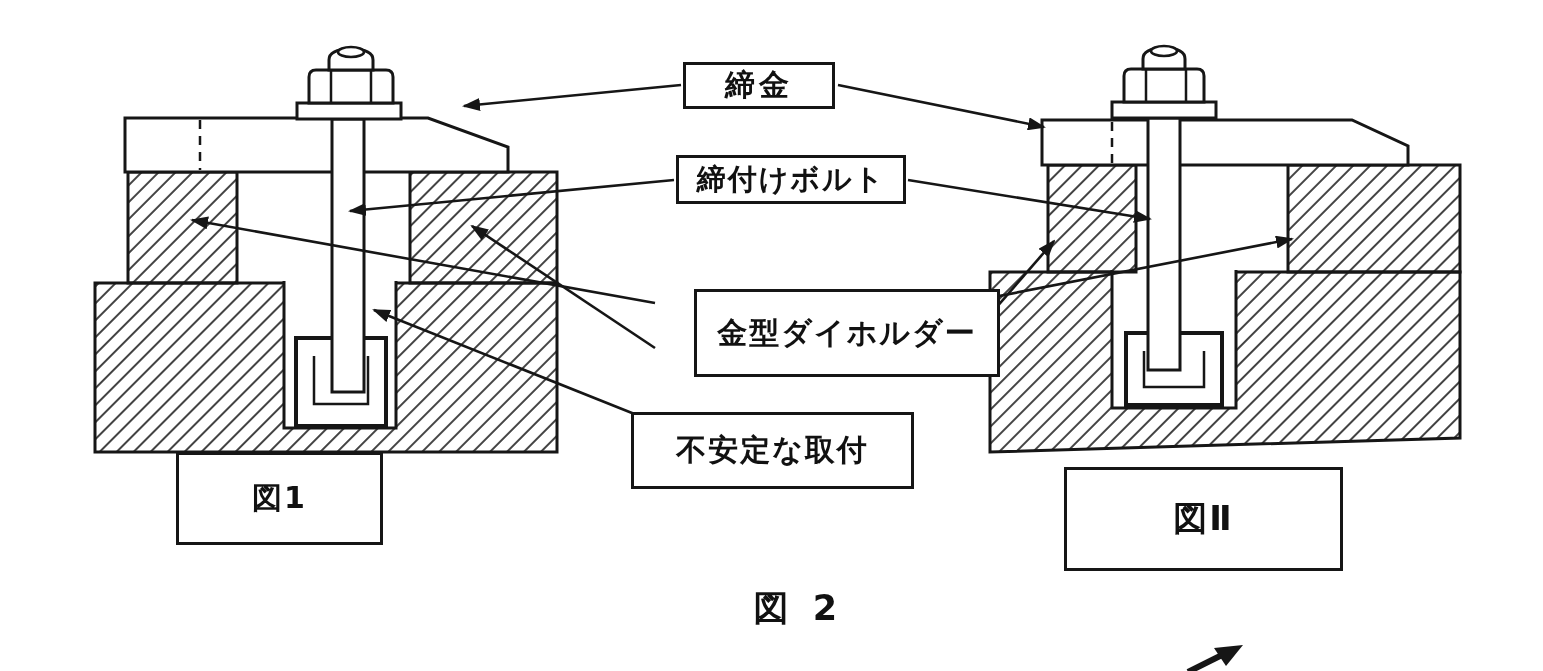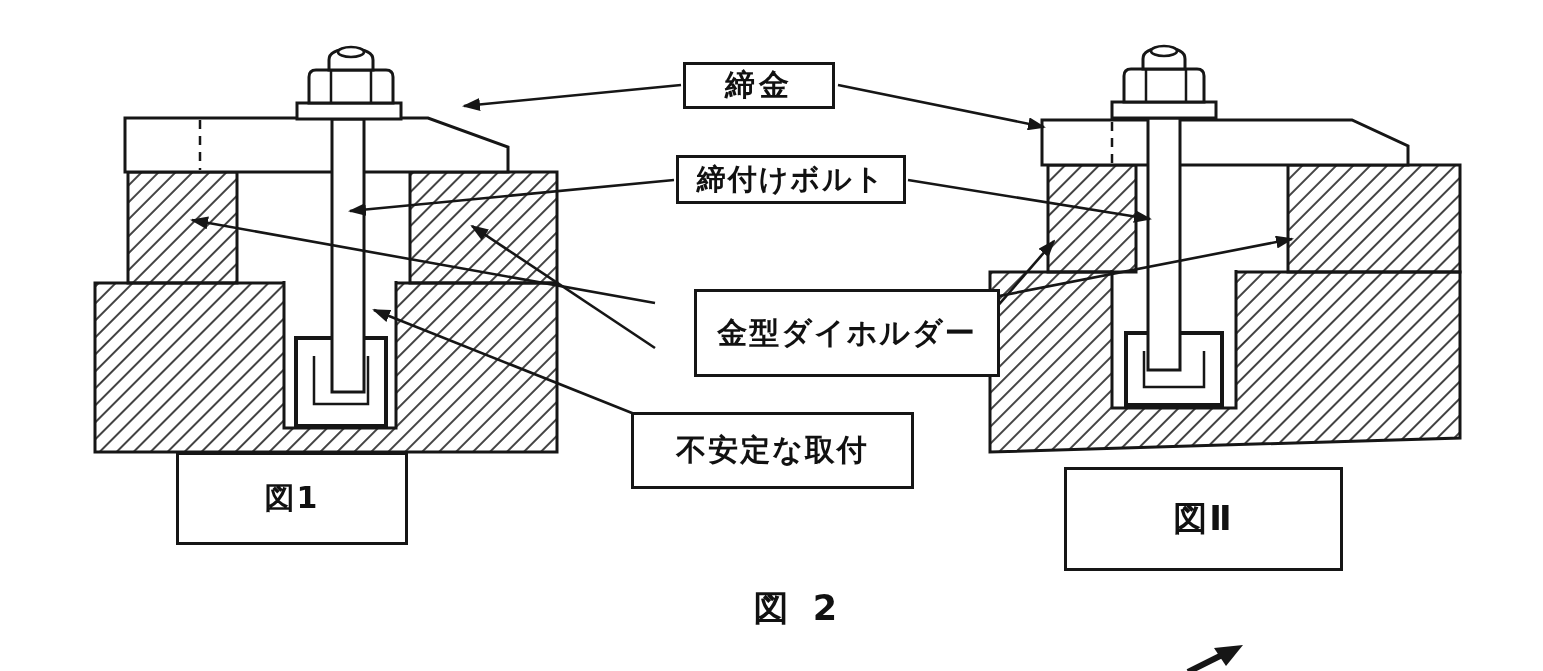--- a/index.html
+++ b/index.html
@@ -111,21 +111,21 @@
   </div>
 
   <div class="label-box" style="left:694px; top:289px; width:306px; height:88px; font-size:30px; letter-spacing:2px;">
     <span>金型ダイホルダー</span>
   </div>
 
   <div class="label-box" style="left:631px; top:412px; width:283px; height:77px; font-size:30px; letter-spacing:2px;">
     <span>不安定な取付</span>
   </div>
 
-  <div class="caption-box" style="left:176px; top:452px; width:232px; height:93px; font-size:30px;">
+  <div class="caption-box" style="left:176px; top:452px; width:207px; height:93px; font-size:30px;">
     <div>図1</div>
   </div>
 
   <div class="caption-box" style="left:1064px; top:467px; width:279px; height:104px; font-size:34px;">
     <div>図Ⅱ</div>
   </div>
 
   <div class="fig-number" style="left:693px; top:585px; width:150px; font-size:35px;text-align:right;">図 2</div>
 
 </div>

